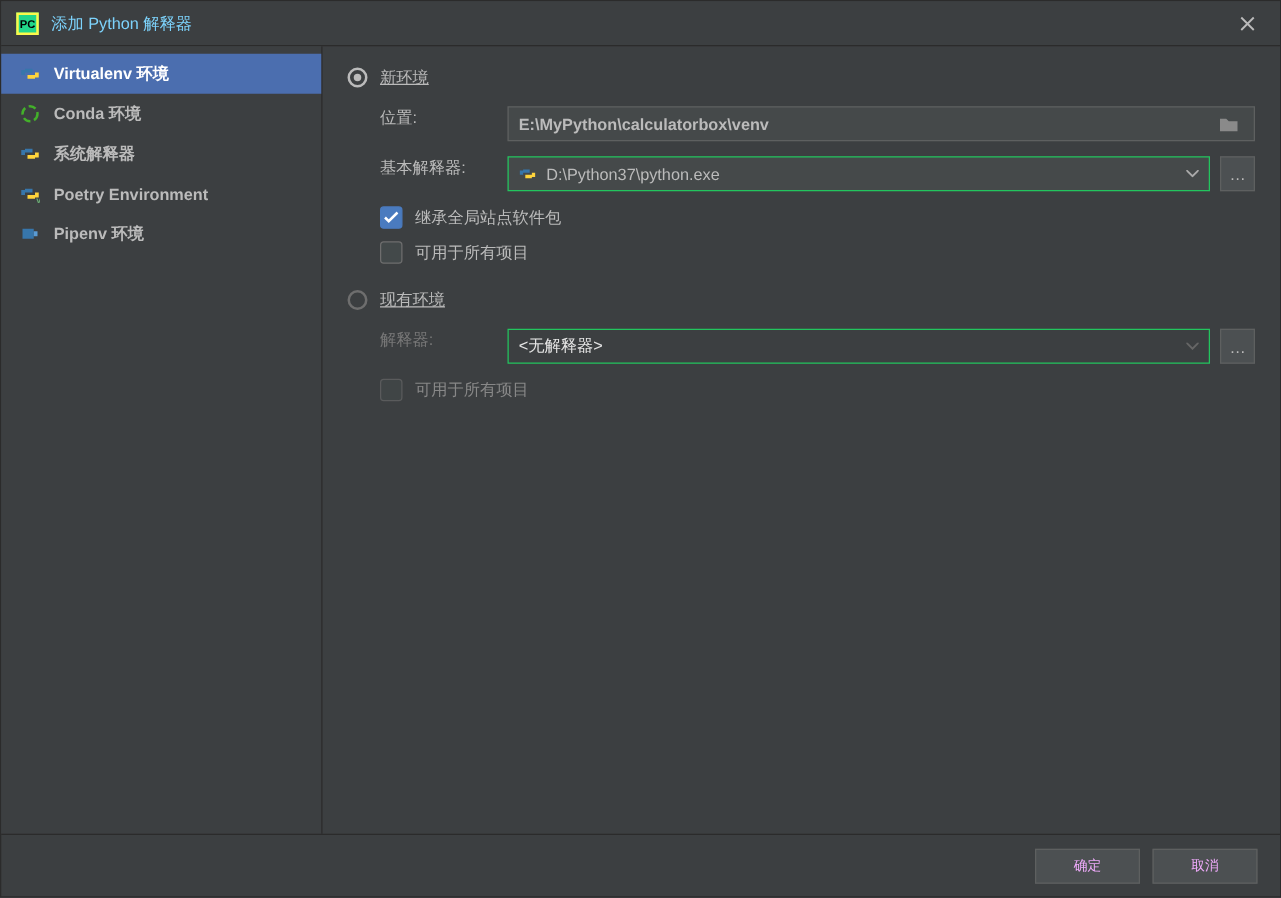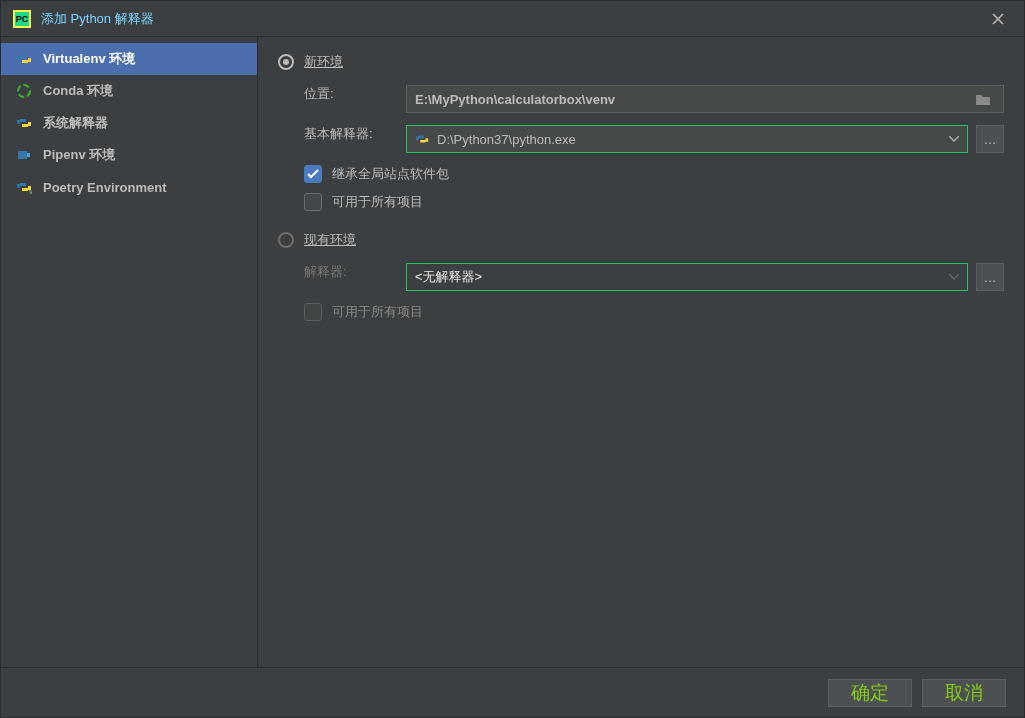--- a/index.html
+++ b/index.html
@@ -233,26 +233,26 @@
       align-items: center;
       justify-content: flex-end;
       padding: 0 18px;
       gap: 10px;
     }
     .btn {
       min-width: 84px;
       height: 28px;
       background: #4c5052;
       border: 1px solid #5e6060;
-      color: #84cc16;
+      color: #f0abfc;
       display: flex;
       align-items: center;
       justify-content: center;
       cursor: pointer;
-      font-size: 19px;
+      font-size: 11px;
     }
     .spacer { height: 10px; }
     svg { display: block; }
   </style>
 </head>
 <body>
 
 <div class="window">
   <div class="titlebar">
     <span class="app-icon">PC</span>
@@ -288,35 +288,35 @@
           <svg width="16" height="16" viewBox="0 0 16 16">
               <path d="M5 1h4v3H4v1H1v4h3v-2h6V4h-1V1z" fill="#3776ab"></path>
               <path d="M11 15H7v-3h5v-1h3V7h-3v2H6v3h1v3z" fill="#ffd43b"></path>
             </svg>
         </span>
         <span>系统解释器</span>
       </div>
       <div class="sidebar-item">
         <span class="icon">
           <svg width="16" height="16" viewBox="0 0 16 16">
-              <path d="M2 4h9v8H2z" fill="#3776ab"></path>
-              <path d="M11 6h3v4h-3z" fill="#5a9bd4"></path>
-            </svg>
-        </span>
-        <span>Pipenv 环境</span>
-      </div>
-      <div class="sidebar-item">
-        <span class="icon">
-          <svg width="16" height="16" viewBox="0 0 16 16">
               <path d="M5 1h4v3H4v1H1v4h3v-2h6V4h-1V1z" fill="#3776ab"></path>
               <path d="M11 15H7v-3h5v-1h3V7h-3v2H6v3h1v3z" fill="#ffd43b"></path>
               <text x="13" y="15" font-size="7" fill="#6aab73">v</text>
             </svg>
         </span>
         <span>Poetry Environment</span>
+      </div>
+      <div class="sidebar-item">
+        <span class="icon">
+          <svg width="16" height="16" viewBox="0 0 16 16">
+              <path d="M2 4h9v8H2z" fill="#3776ab"></path>
+              <path d="M11 6h3v4h-3z" fill="#5a9bd4"></path>
+            </svg>
+        </span>
+        <span>Pipenv 环境</span>
       </div>
     </div>
 
     <div class="main">
       <div class="radio-row">
         <span class="radio selected"></span>
         <span class="radio-label">新环境</span>
       </div>
 
       <div class="form-block">

